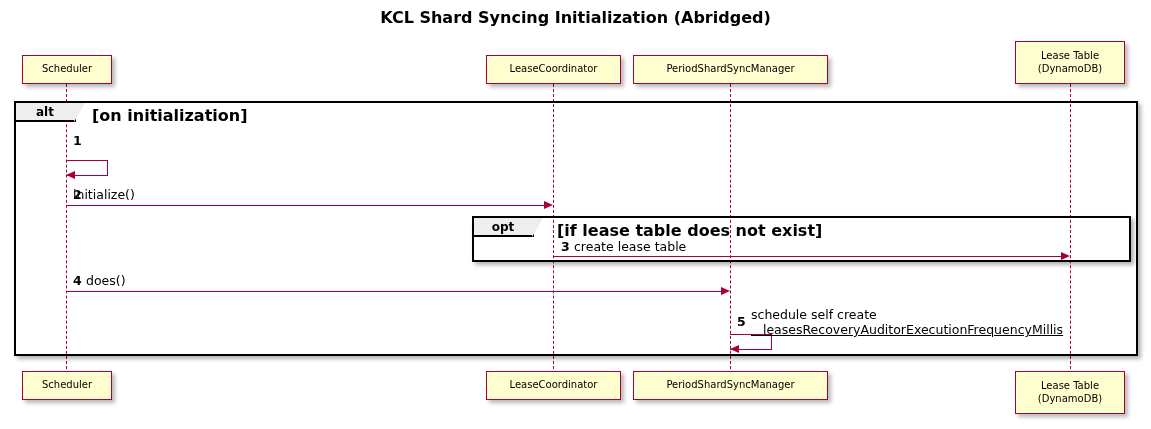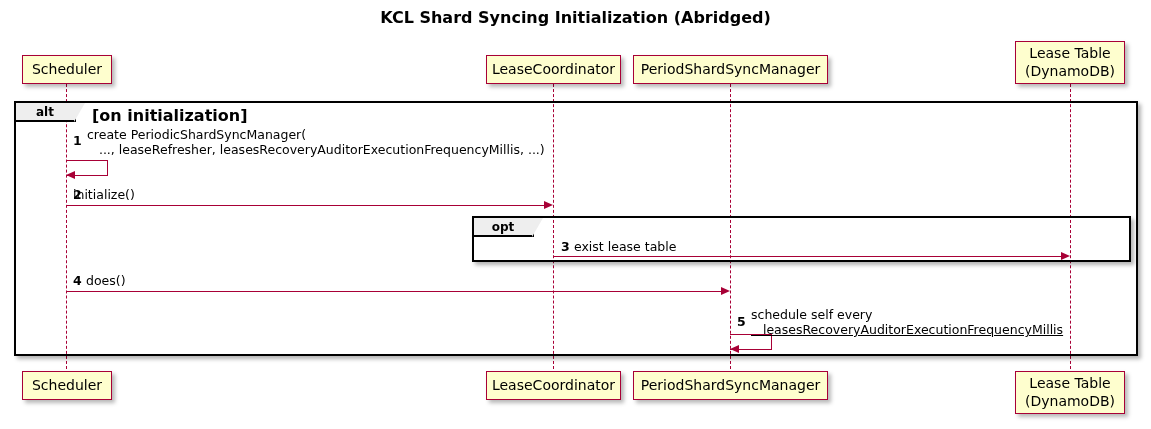--- a/index.html
+++ b/index.html
@@ -29,21 +29,21 @@
     white-space: pre;
   }
 
   
   .participant {
     position: absolute;
     box-sizing: border-box;
     background: #FEFECE;
     border: 1.5px solid #A80036;
     color: #000000;
-    font-size: 14px;
+    font-size: 10px;
     text-align: center;
     line-height: 1.25;
     display: flex;
     align-items: center;
     justify-content: center;
     box-shadow: 3px 3px 4px rgba(0,0,0,0.28);
     white-space: pre-line;
     padding: 2px 8px;
     z-index: 5;
   }
@@ -153,53 +153,52 @@
   <div class="lifeline" style="left:553px; top:84px; height:285px;"></div>
   <div class="lifeline" style="left:730px; top:84px; height:285px;"></div>
   <div class="lifeline" style="left:1070px; top:84px; height:285px;"></div>
 
   <div class="frame" style="left:14px; top:101px; width:1124px; height:255px;"></div>
   <div class="frame-label" style="left:16px; top:103px; width:60px; height:19px;">alt</div>
   <div class="frame-cond" style="left:92px; top:106px;">[on initialization]</div>
 
   <div class="frame" style="left:472px; top:216px; width:659px; height:46px;"></div>
   <div class="frame-label" style="left:474px; top:218px; width:60px; height:19px;">opt</div>
+  <div class="frame-cond" style="left:557px; top:221px;">[if lease table does not exist]</div>
 
   <div class="participant" style="left:22px; top:55px; width:90px; height:29px;">Scheduler</div>
   <div class="participant" style="left:486px; top:55px; width:135px; height:29px;">LeaseCoordinator</div>
   <div class="participant" style="left:633px; top:55px; width:195px; height:29px;">PeriodShardSyncManager</div>
   <div class="participant" style="left:1015px; top:41px; width:110px; height:43px;">Lease Table
 (DynamoDB)</div>
 
   <div class="participant" style="left:22px; top:371px; width:90px; height:29px;">Scheduler</div>
   <div class="participant" style="left:486px; top:371px; width:135px; height:29px;">LeaseCoordinator</div>
   <div class="participant" style="left:633px; top:371px; width:195px; height:29px;">PeriodShardSyncManager</div>
   <div class="participant" style="left:1015px; top:371px; width:110px; height:43px;">Lease Table
 (DynamoDB)</div>
 
   <div class="msg-num" style="left:73px; top:133px;">1</div>
-  <div class="msg-text" style="left:87px; top:127px;">create PeriodicShardSyncManager(</div>
-  <div class="msg-text" style="left:87px; top:142px;">   ..., leaseRefresher, leasesRecoveryAuditorExecutionFrequencyMillis, ...)</div>
   <div class="self-loop" style="left:66px; top:160px; width:42px; height:16px;"></div>
   <div class="msg-arrow left" style="left:66px; top:171px;"></div>
 
   <div class="msg-num" style="left:73px; top:187px;">2</div>
   <div class="msg-text" style="left:73px; top:187px;">initialize()</div>
   <div class="msg-line" style="left:66px; top:205px; width:478px;"></div>
   <div class="msg-arrow right" style="left:544px; top:200.5px;"></div>
 
   <div class="msg-num" style="left:561px; top:239px;">3</div>
-  <div class="msg-text" style="left:574px; top:239px;">exist lease table</div>
+  <div class="msg-text" style="left:574px; top:239px;">create lease table</div>
   <div class="msg-line" style="left:553px; top:256px; width:508px;"></div>
   <div class="msg-arrow right" style="left:1061px; top:251.5px;"></div>
 
   <div class="msg-num" style="left:73px; top:273px;">4</div>
   <div class="msg-text" style="left:86px; top:273px;">does()</div>
   <div class="msg-line" style="left:66px; top:291px; width:655px;"></div>
   <div class="msg-arrow right" style="left:721px; top:286.5px;"></div>
 
   <div class="msg-num" style="left:737px; top:314px;">5</div>
-  <div class="msg-text" style="left:751px; top:307px;">schedule self every</div>
+  <div class="msg-text" style="left:751px; top:307px;">schedule self create</div>
   <div class="msg-text" style="left:751px; top:322px;text-decoration:underline;">   leasesRecoveryAuditorExecutionFrequencyMillis</div>
   <div class="self-loop" style="left:730px; top:334px; width:42px; height:16px;"></div>
   <div class="msg-arrow left" style="left:730px; top:345px;"></div>
 
 </div>
 
 </body></html>

